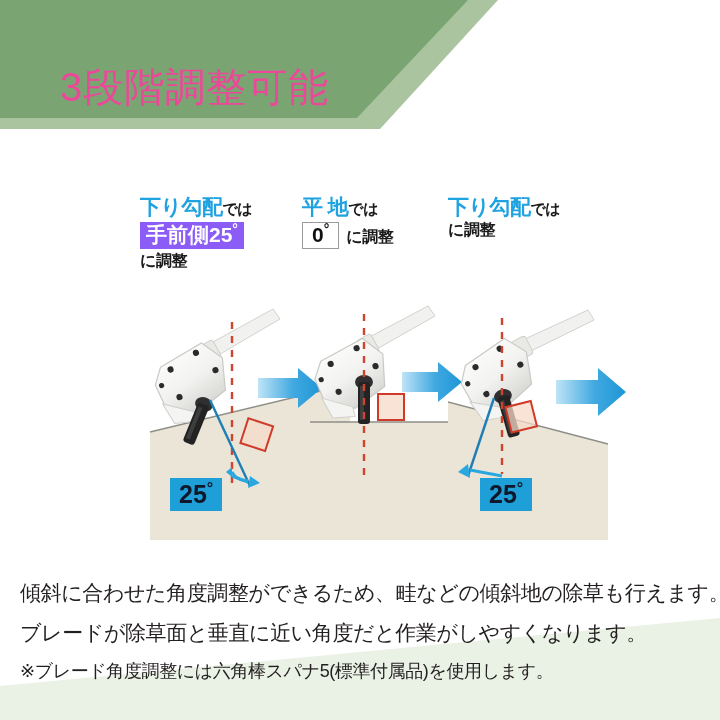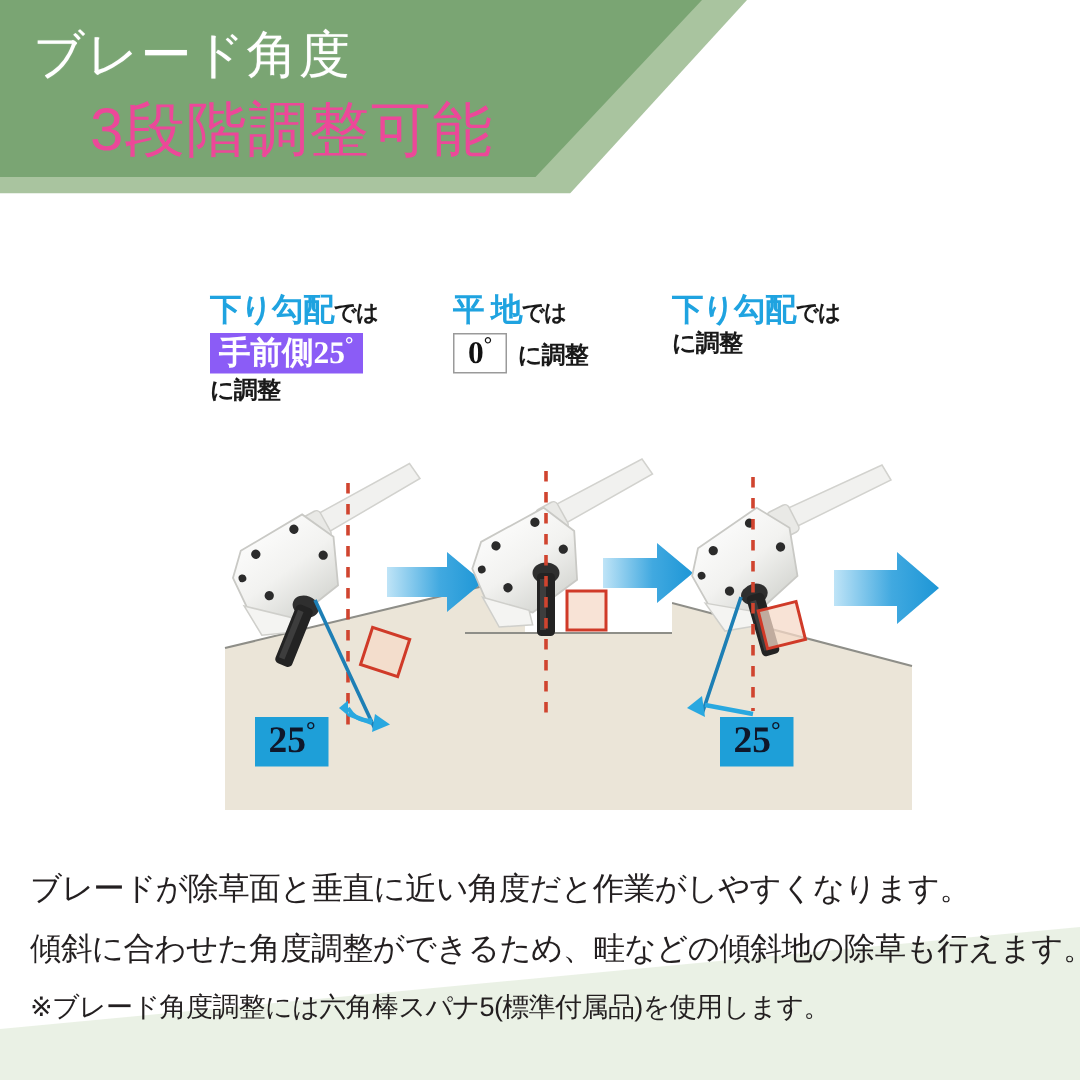--- a/index.html
+++ b/index.html
@@ -65,21 +65,21 @@
     opacity:.85;
     -webkit-clip-path:polygon(0 96px, 720px 28px, 720px 130px, 0 130px);
     clip-path:polygon(0 96px, 720px 28px, 720px 130px, 0 130px);
   }
 
   
   .columns{
     position:absolute;left:0;top:196px;width:720px;height:344px;
   }
   .col{
-    position:absolute;top:0;height:344px;font-family:Liberation Serif, serif;
+    position:absolute;top:0;height:344px;
   }
   .col-left  {left:140px;width:210px;}
   .col-mid   {left:302px;width:180px;}
   .col-right {left:448px;width:220px;}
 
   
   .caption{position:absolute;top:0;left:0;width:100%;}
   .cap-row{white-space:nowrap;line-height:1;}
 
   .cap-row-1{margin-bottom:5px;}
@@ -149,21 +149,20 @@
 <body>
 
 <div id="page">
 
   <div class="bottom-wedge"></div>
 
   <div class="banner-wrap">
     <div class="banner-light"></div>
     <div class="banner-dark"></div>
     <div class="banner-text">
-      <div class="banner-line1">ブレード角度</div>
       <div class="banner-line2">3段階調整可能</div>
     </div>
   </div>
 
   <div class="columns">
 
     <div class="col col-left">
       <div class="caption">
         <div class="cap-row cap-row-1">
           <span class="kw-blue">下り勾配</span><span class="kw-black">では</span>
@@ -358,18 +357,18 @@
           </g>
         </svg>
       </div>
 
       <div class="angle-badge badge-right"><span>25</span><span class="deg">°</span></div>
     </div>
 
   </div>
 
   <div class="body-text">
+    <div class="bt-line bt-1">傾斜に合わせた角度調整ができるため、畦などの傾斜地の除草も行えます。</div>
     <div class="bt-line bt-2">ブレードが除草面と垂直に近い角度だと作業がしやすくなります。</div>
-    <div class="bt-line bt-1">傾斜に合わせた角度調整ができるため、畦などの傾斜地の除草も行えます。</div>
     <div class="bt-line bt-3">※ブレード角度調整には六角棒スパナ5(標準付属品)を使用します。</div>
   </div>
 
 </div>
 
 </body></html>

